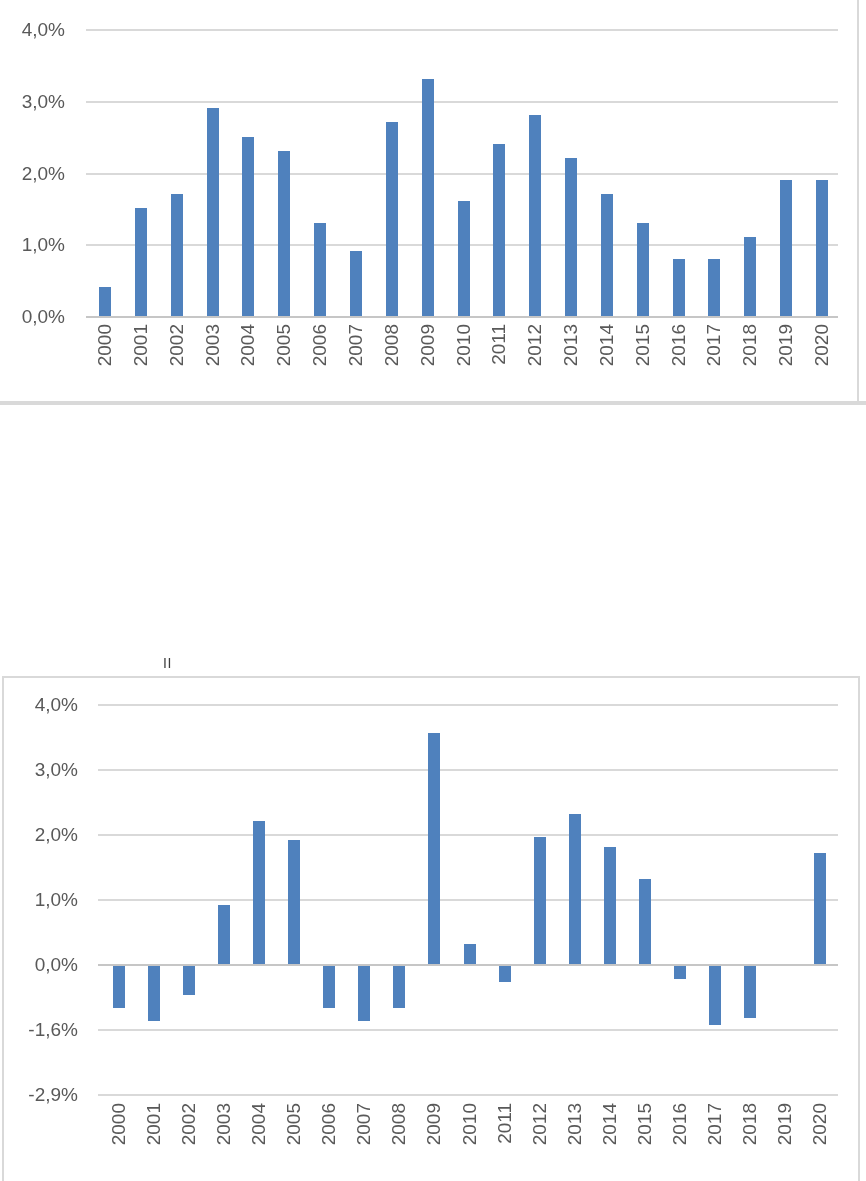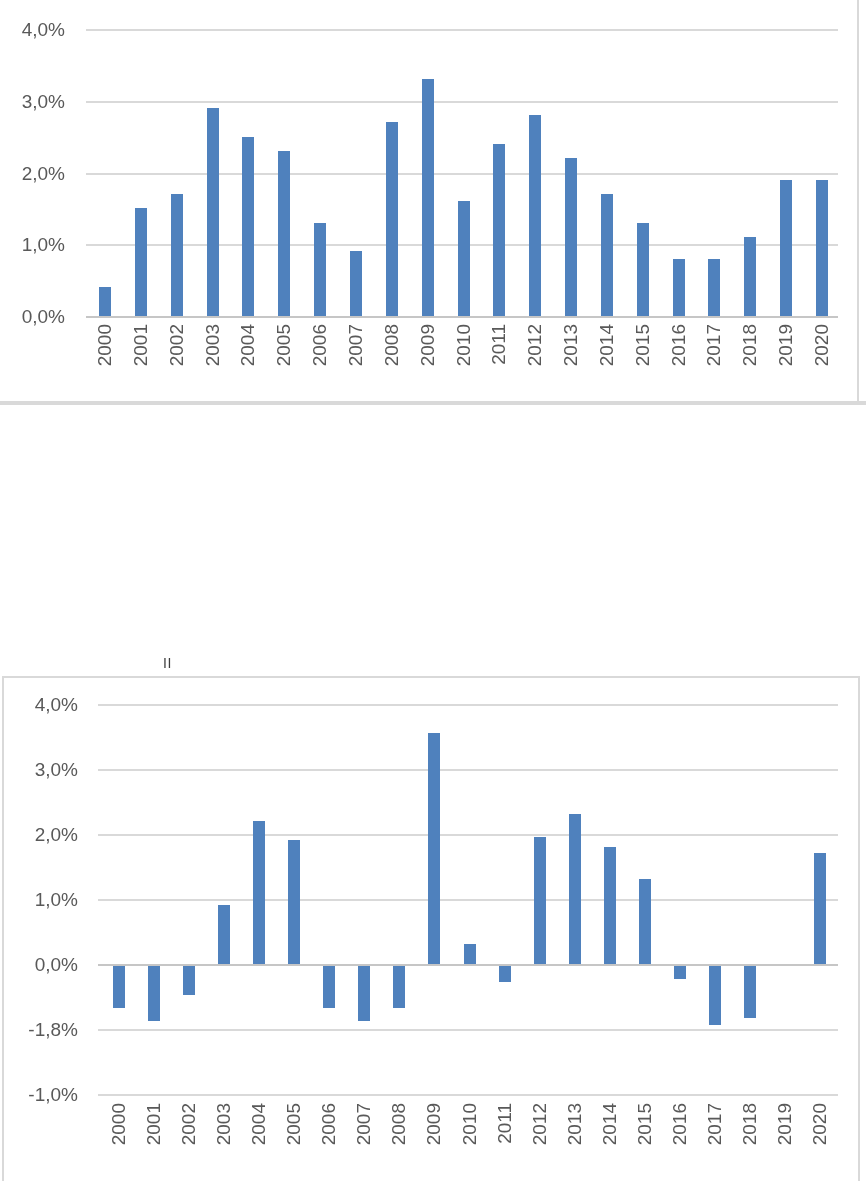--- a/index.html
+++ b/index.html
@@ -99,23 +99,23 @@
       <div class="ytick" style="left: 0px; width: 78px; top: 695px; color: rgb(89, 89, 89);">4,0%</div>
       <div class="gridline" style="left: 98px; width: 740px; top: 769px; background: rgb(217, 217, 217);"></div>
       <div class="ytick" style="left: 0px; width: 78px; top: 760px; color: rgb(89, 89, 89);">3,0%</div>
       <div class="gridline" style="left: 98px; width: 740px; top: 834px; background: rgb(217, 217, 217);"></div>
       <div class="ytick" style="left: 0px; width: 78px; top: 825px; color: rgb(89, 89, 89);">2,0%</div>
       <div class="gridline" style="left: 98px; width: 740px; top: 899px; background: rgb(217, 217, 217);"></div>
       <div class="ytick" style="left: 0px; width: 78px; top: 890px; color: rgb(89, 89, 89);">1,0%</div>
       <div class="zero-axis" style="left: 98px; width: 740px; top: 964px; background: rgb(198, 198, 198);"></div>
       <div class="ytick" style="left: 0px; width: 78px; top: 955px; color: rgb(89, 89, 89);">0,0%</div>
       <div class="gridline" style="left: 98px; width: 740px; top: 1029px; background: rgb(217, 217, 217);"></div>
-      <div class="ytick" style="left: 0px; width: 78px; top: 1020px; color: rgb(89, 89, 89);">-1,8%</div>
+      <div class="ytick" style="left: 0px; width: 78px; top: 1020px; color: rgb(89, 89, 89);">-1,6%</div>
       <div class="gridline" style="left: 98px; width: 740px; top: 1094px; background: rgb(217, 217, 217);"></div>
-      <div class="ytick" style="left: 0px; width: 78px; top: 1085px; color: rgb(89, 89, 89);">-1,0%</div>
+      <div class="ytick" style="left: 0px; width: 78px; top: 1085px; color: rgb(89, 89, 89);">-2,9%</div>
       <div class="bar" style="left: 113px; width: 12px; top: 966px; height: 42px; background: rgb(79, 129, 189);"></div>
       <span class="xtick" style="left: 109px; top: 1103px; color: rgb(89, 89, 89);">2000</span>
       <div class="bar" style="left: 148px; width: 12px; top: 966px; height: 55px; background: rgb(79, 129, 189);"></div>
       <span class="xtick" style="left: 144px; top: 1103px; color: rgb(89, 89, 89);">2001</span>
       <div class="bar" style="left: 183px; width: 12px; top: 966px; height: 29px; background: rgb(79, 129, 189);"></div>
       <span class="xtick" style="left: 179px; top: 1103px; color: rgb(89, 89, 89);">2002</span>
       <div class="bar" style="left: 218px; width: 12px; top: 905px; height: 59px; background: rgb(79, 129, 189);"></div>
       <span class="xtick" style="left: 214px; top: 1103px; color: rgb(89, 89, 89);">2003</span>
       <div class="bar" style="left: 253px; width: 12px; top: 821px; height: 143px; background: rgb(79, 129, 189);"></div>
       <span class="xtick" style="left: 249px; top: 1103px; color: rgb(89, 89, 89);">2004</span>

